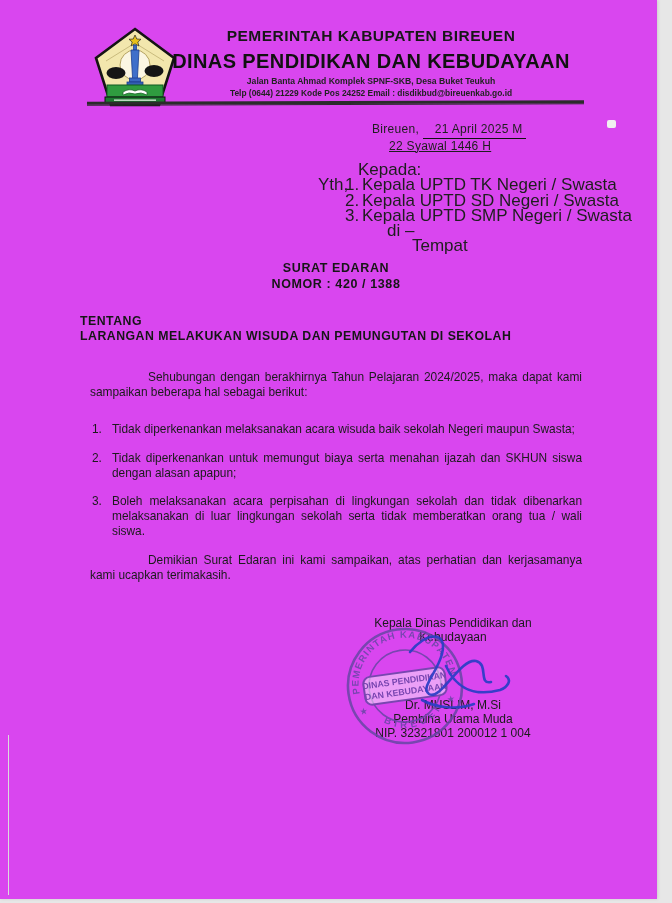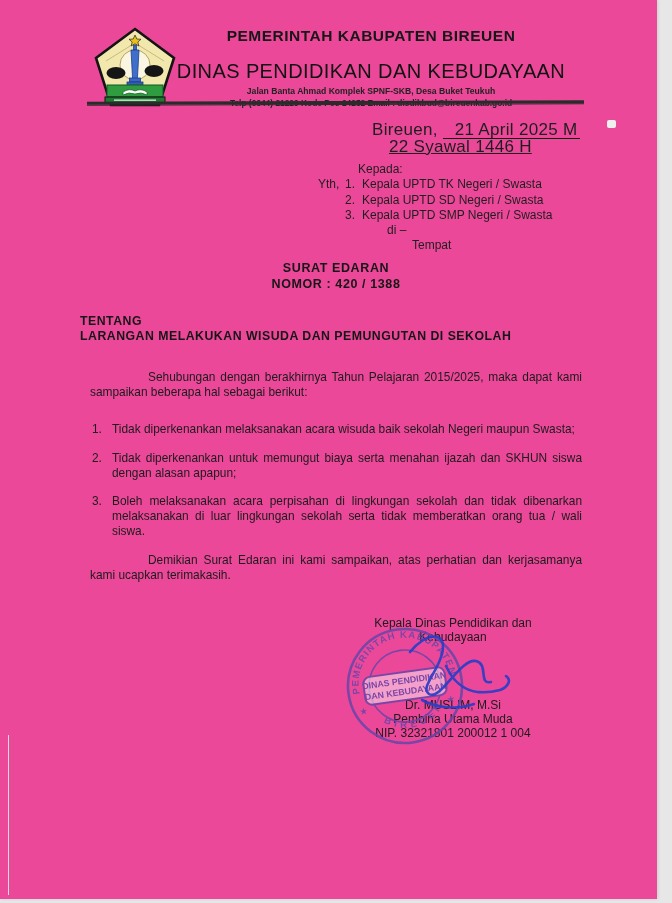--- a/index.html
+++ b/index.html
@@ -8,75 +8,75 @@
     font-family: "Liberation Sans", sans-serif;
     background: #e7e7e7;
     color: #1c1c1c;
     position: relative;
     overflow: hidden;
   }
   .sheet {
     position: absolute;
     left: 0; top: 0;
     width: 657px; height: 899px;
-    background: #ec4899;
+    background: #d946ef;
     box-shadow: 1px 0 3px rgba(0,0,0,0.12);
   }
   
   .logo {
     position: absolute;
     left: 94px; top: 27px;
     width: 82px; height: 80px;
   }
   .header-text {
     position: absolute;
     left: 163px; top: 27px;
     width: 416px;
     text-align: center;
     line-height: 1.1;
   }
   .hdr-gov {
     font-size: 15.5px; font-weight: bold; letter-spacing: 0.5px;
     color: #171717;
   }
   .hdr-dept {
-    font-size: 20px; font-weight: normal; letter-spacing: 0.4px;
-    margin-top: 16px; color: #111;
+    font-size: 20px; font-weight: bold; letter-spacing: 0.4px;
+    margin-top: 6px; color: #111;
   }
   .hdr-addr {
     font-size: 8.6px; font-weight: bold; color: #222;
     margin-top: 4px; line-height: 11.5px;
   }
   .hdr-addr2 { font-size: 8.4px; font-weight: bold; color: #222; line-height: 11.5px; }
   .rule {
     position: absolute;
     left: 87px; top: 101px; width: 497px;
     height: 3px;
     border-top: 3px solid #2b2b2b;
     border-bottom: 1.3px solid #2b2b2b;
     transform: rotate(-0.15deg);
   }
   
   .dateline {
     position: absolute;
     left: 372px; top: 122px;
-    font-size: 17px; line-height: 15.5px; letter-spacing: 0.3px;
+    font-size: 12px; line-height: 15.5px; letter-spacing: 0.3px;
     color: #1e1e1e;
   }
   .u-date {
     display: inline-block;
     border-bottom: 1.3px solid #111;
     padding-left: 12px; padding-right: 3px;
   }
   .hijri { margin-left: 17px; text-decoration: underline; }
   
   .recipients {
     position: absolute;
     left: 318px; top: 162px;
-    font-size: 12px; line-height: 15.3px;
+    font-size: 17px; line-height: 15.3px;
     color: #1e1e1e;
   }
   .kepada { margin-left: 40px; }
   .yth-row { display: flex; }
   .yth-label { width: 27px; flex: 0 0 27px; }
   .yth-item { display: flex; }
   .yth-num { width: 17px; flex: 0 0 17px; }
   .di-line { margin-left: 42px; margin-top: 0px; }
   .tempat-line { margin-left: 67px; }
   
@@ -216,21 +216,21 @@
   <div class="doc-title">
     <div>SURAT EDARAN</div>
     <div>NOMOR : 420 / 1388</div>
   </div>
   <div class="doc-subject">
     <div>TENTANG</div>
     <div>LARANGAN MELAKUKAN WISUDA DAN PEMUNGUTAN DI SEKOLAH</div>
   </div>
 
   <div class="body-text">
-    <p class="opening">Sehubungan dengan berakhirnya Tahun Pelajaran 2015/2025, maka dapat kami sampaikan beberapa hal sebagai berikut:</p>
+    <p class="opening">Sehubungan dengan berakhirnya Tahun Pelajaran 2024/2025, maka dapat kami sampaikan beberapa hal sebagai berikut:</p>
     <div class="points">
       <div class="point">
         <span class="point-num">1.</span>
         <span class="point-body">Tidak diperkenankan melaksanakan acara wisuda baik sekolah Negeri maupun Swasta;</span>
       </div>
       <div class="point">
         <span class="point-num">2.</span>
         <span class="point-body">Tidak diperkenankan untuk memungut biaya serta menahan ijazah dan SKHUN siswa dengan alasan apapun;</span>
       </div>
       <div class="point">

